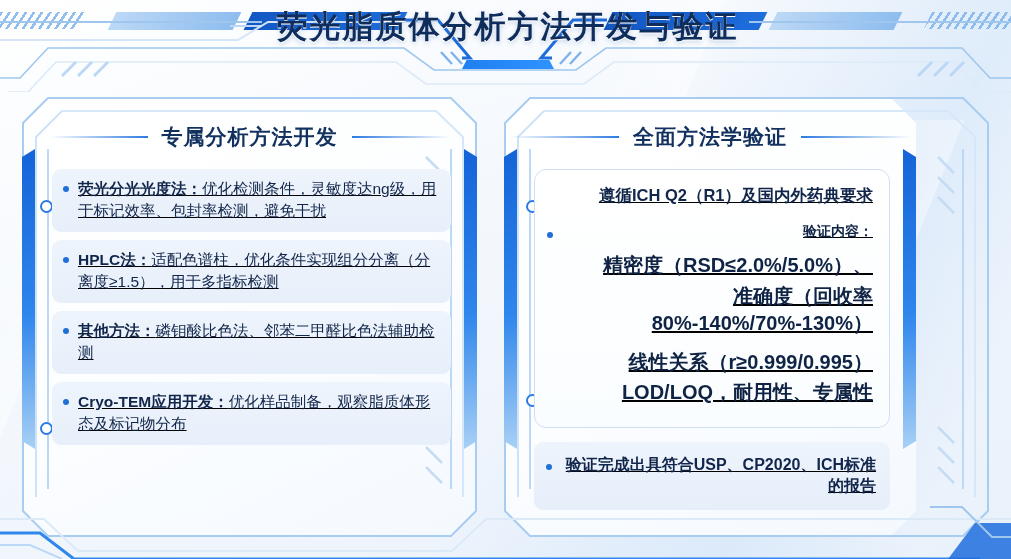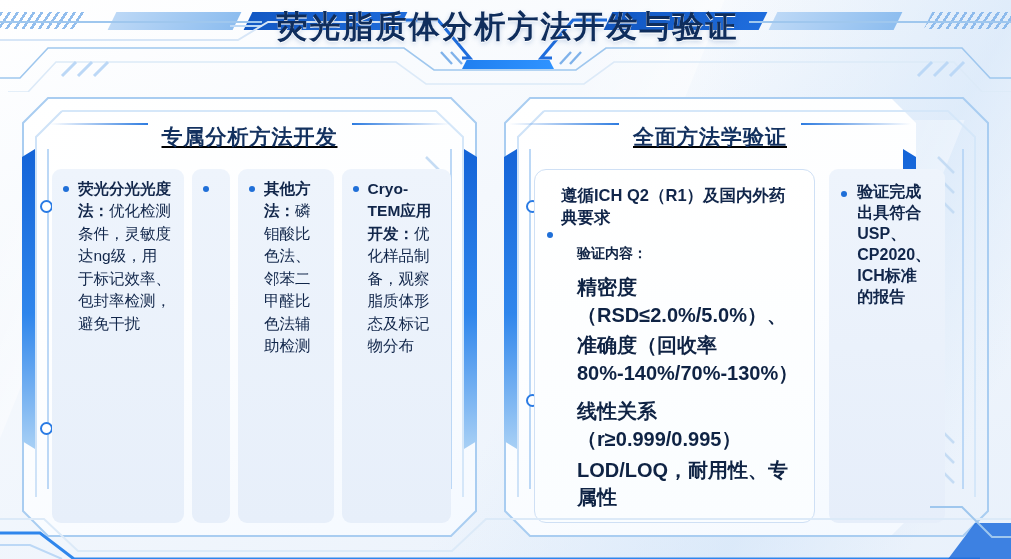--- a/index.html
+++ b/index.html
@@ -57,42 +57,42 @@
   .sidebar-thick{position:absolute;width:13px;top:52px;height:300px;
     background:linear-gradient(180deg,#1464d8 0%,#2f86ec 55%,#a8d0f5 100%);}
   .sidebar-thick.left{left:0;clip-path:polygon(0 8px,100% 0,100% 100%,0 calc(100% - 8px));}
   .sidebar-thick.right{right:0;clip-path:polygon(0 0,100% 8px,100% calc(100% - 8px),0 100%);}
 
   .node{position:absolute;width:9px;height:9px;border-radius:50%;
     border:2px solid #2a7be4;background:#ffffff;}
 
   
   .panel-head{position:absolute;top:26px;left:0;width:100%;
-    display:flex;align-items:flex-start;justify-content:center;gap:14px;text-decoration:underline;}
+    display:flex;align-items:center;justify-content:center;gap:14px;}
   .panel-head .rule{height:2px;background:linear-gradient(90deg,rgba(41,123,228,0),#2d7be0);}
   .panel-head .rule.r{background:linear-gradient(90deg,#2d7be0,rgba(41,123,228,0));}
   .panel-title{font-size:21px;font-weight:bold;color:#13315f;letter-spacing:1px;
     text-shadow:0 1px 0 #fff;white-space:nowrap;}
 
   
   .cards{position:absolute;left:30px;right:26px;top:72px;bottom:14px;
-    display:flex;flex-direction:row;}
+    display:flex;flex-direction:column;text-decoration:underline;}
   .cards.left{gap:8px;}
   .card{
     position:relative;border-radius:9px;
     background:linear-gradient(180deg,#eef4fc 0%,#e7effa 100%);
     padding:9px 12px 9px 26px;
   }
   .card .bullet{position:absolute;left:11px;top:17px;width:6px;height:6px;border-radius:50%;
     background:#1f6fd8;}
   .card p{margin:0;font-size:15.5px;line-height:1.45;color:#11264a;}
   .card p .b{font-weight:bold;}
 
   
-  .cards.right{gap:14px;}
+  .cards.right{gap:14px;text-align:right;}
   .card-outline{
     position:relative;border-radius:12px;border:1px solid #cfe0f5;
     background:linear-gradient(180deg,#ffffff 0%,#fafdff 100%);
     padding:15px 16px 17px 16px;
   }
   .card-outline .line-plain{margin:0 0 16px 10px;font-size:16.5px;color:#11264a;font-weight:600;}
   .card-outline .bullet{position:absolute;left:12px;top:62px;width:6px;height:6px;border-radius:50%;
     background:#1f6fd8;}
   .card-outline .sub{margin:0 0 9px 26px;font-size:14px;font-weight:bold;color:#0f2344;}
   .card-outline .val{margin:0 0 3px 26px;font-size:20px;font-weight:bold;color:#0f2344;line-height:1.38;}
@@ -201,20 +201,21 @@
       <div class="rule r" style="width:98px;"></div>
     </div>
 
     <div class="cards left">
       <div class="card">
         <span class="bullet"></span>
         <p><span class="b">荧光分光光度法：</span><span>优化检测条件，灵敏度达ng级，用于标记效率、包封率检测，避免干扰</span></p>
       </div>
       <div class="card">
         <span class="bullet"></span>
+        <p><span class="b">HPLC法：</span><span>适配色谱柱，优化条件实现组分分离（分离度≥1.5），用于多指标检测</span></p>
       </div>
       <div class="card">
         <span class="bullet"></span>
         <p><span class="b">其他方法：</span><span>磷钼酸比色法、邻苯二甲醛比色法辅助检测</span></p>
       </div>
       <div class="card">
         <span class="bullet"></span>
         <p><span class="b">Cryo-TEM应用开发：</span><span>优化样品制备，观察脂质体形态及标记物分布</span></p>
       </div>
     </div>

